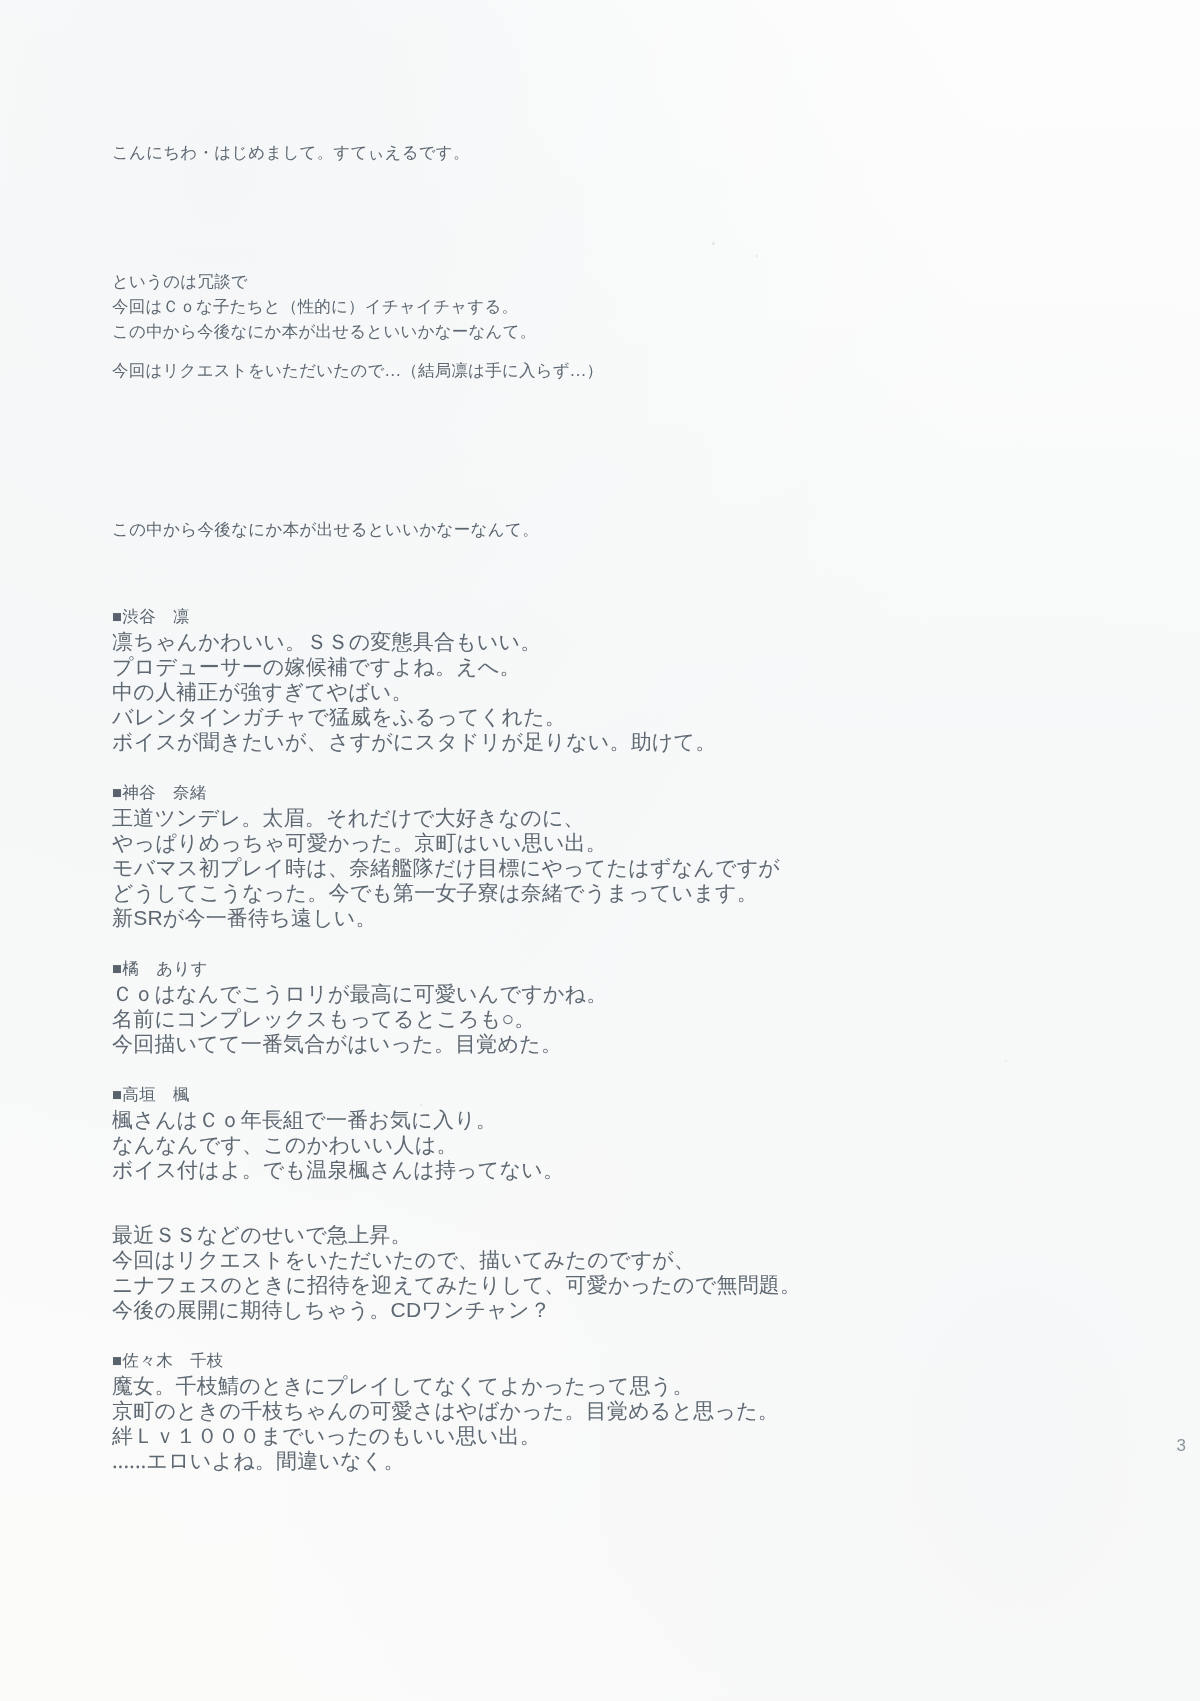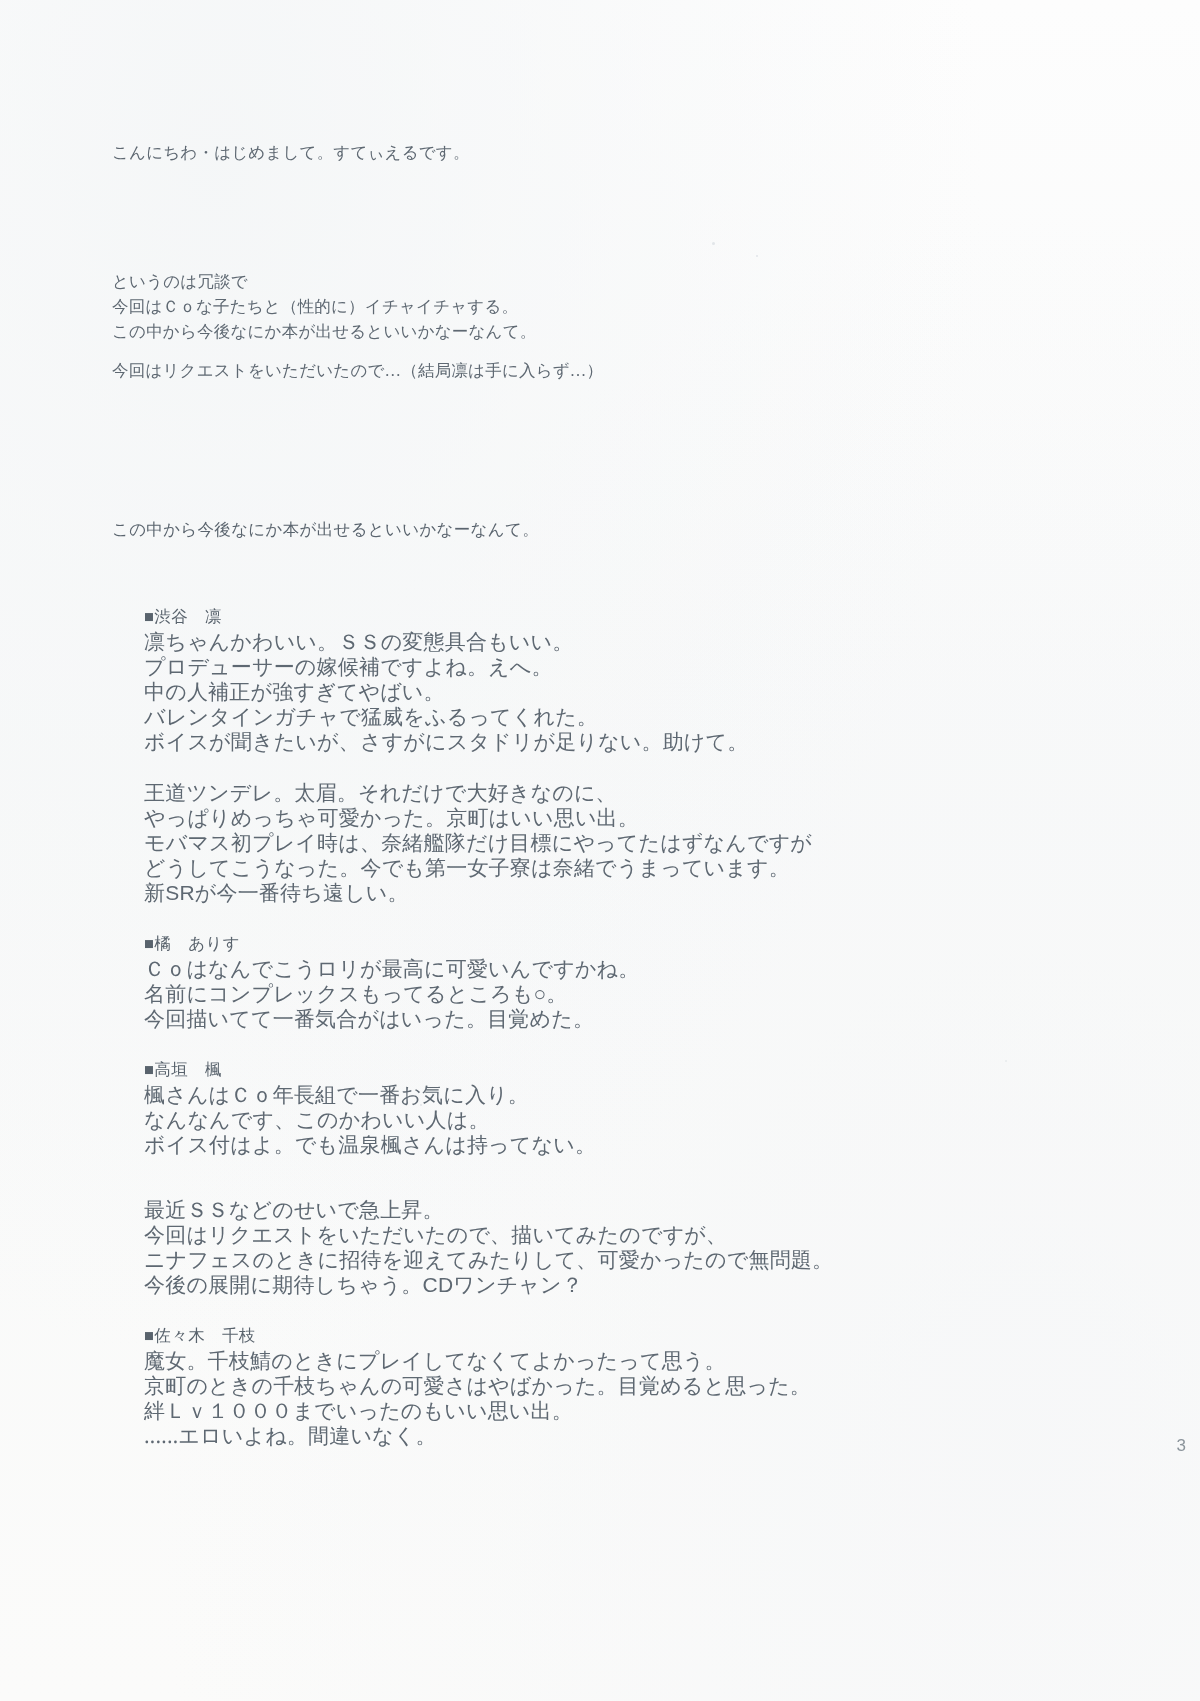--- a/index.html
+++ b/index.html
@@ -50,21 +50,20 @@
   .gap-xl { height: 90px; }
 
   .heading {
     font-size: 16.5px;
     line-height: 25px;
     color: #5a646e;
     letter-spacing: 0.3px;
   }
   .entry {
     margin-bottom: 26px;
-    margin-left: 32px;
   }
   .entry-title {
     font-size: 16.5px;
     line-height: 25px;
     color: #59636d;
     letter-spacing: 0.4px;
   }
   .entry-body {
     font-size: 21px;
     line-height: 25px;
@@ -125,20 +124,21 @@
     <div class="entry">
       <div class="entry-title">■渋谷　凛</div>
       <div class="entry-body">凛ちゃんかわいい。ＳＳの変態具合もいい。
 プロデューサーの嫁候補ですよね。えへ。
 中の人補正が強すぎてやばい。
 バレンタインガチャで猛威をふるってくれた。
 ボイスが聞きたいが、さすがにスタドリが足りない。助けて。</div>
     </div>
 
     <div class="entry">
+      <div class="entry-title">■神谷　奈緒</div>
       <div class="entry-body">王道ツンデレ。太眉。それだけで大好きなのに、
 やっぱりめっちゃ可愛かった。京町はいい思い出。
 モバマス初プレイ時は、奈緒艦隊だけ目標にやってたはずなんですが
 どうしてこうなった。今でも第一女子寮は奈緒でうまっています。
 新SRが今一番待ち遠しい。</div>
     </div>
 
     <div class="entry">
       <div class="entry-title">■橘　ありす</div>
       <div class="entry-body">Ｃｏはなんでこうロリが最高に可愛いんですかね。

